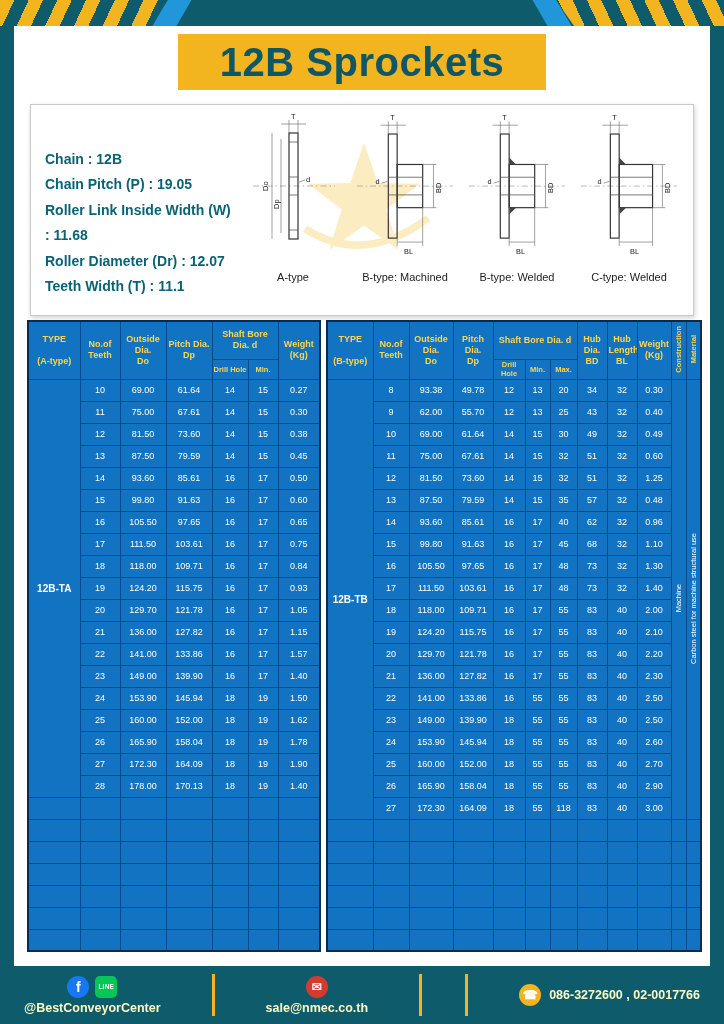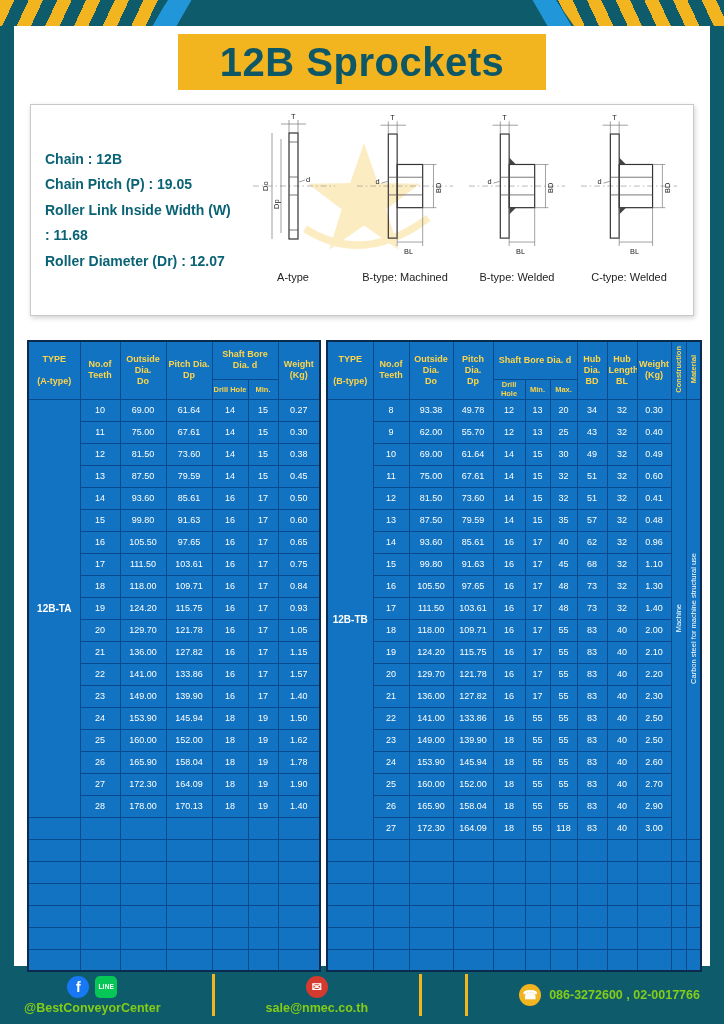--- a/index.html
+++ b/index.html
@@ -26,21 +26,21 @@
   .drawing { width:112px; text-align:center; }
   .drawing svg { display:block; margin:0 auto; }
   .caption { font-size:11px; color:#222; margin-top:2px; }
   .ol { stroke:#333; stroke-width:1.2; fill:none; }
   .thin { stroke:#555; stroke-width:.8; fill:none; }
   .cl { stroke:#999; stroke-width:.7; stroke-dasharray:6 3 1.5 3; }
   .dim { stroke:#777; stroke-width:.7; }
   .weld { fill:#444; stroke:none; }
   .drawing text { font-size:7.5px; fill:#222; }
 
-  .tables { margin:24px 13px 0; display:flex; gap:5px; }
+  .tables { margin:4px 13px 0; display:flex; gap:5px; }
   table { border-collapse:collapse; table-layout:fixed; border:2px solid #0a2b4e; }
   th, td { border:1px solid #084a8c; background:#1173c1; color:#fff; text-align:center; vertical-align:middle; padding:0 1px; overflow:hidden; }
   td { height:22px; font-size:9px; }
   thead th { color:#ffd54a; font-weight:bold; font-size:9px; line-height:1.2; }
   thead tr:first-child th { height:38px; }
   thead tr:last-child th { height:20px; font-size:7.5px; }
   .pre { white-space:pre-line; }
   .type-head { display:flex; flex-direction:column; align-items:center; gap:11px; }
   td.type-cell { font-weight:bold; font-size:10px; }
   .vtext { writing-mode:vertical-rl; transform:rotate(180deg); display:inline-block; line-height:1; }
@@ -50,21 +50,21 @@
   .footer { position:absolute; left:0; right:0; bottom:0; height:58px; display:flex; align-items:center; justify-content:space-between; padding:0 16px; z-index:2; }
   .fgroup { display:flex; flex-direction:column; align-items:center; gap:3px; padding:0 8px; }
   .fgroup.inline { flex-direction:row; gap:8px; }
   .ficons { display:flex; gap:6px; }
   .icon-circle { width:22px; height:22px; border-radius:50%; display:flex; align-items:center; justify-content:center; color:#fff; font-weight:bold; }
   .fb { background:#1877f2; font-size:14px; }
   .line { background:#06c755; border-radius:5px; font-size:6.5px; letter-spacing:.2px; }
   .mail { background:#d63a2f; font-size:12px; }
   .globe { background:#2da9e1; }
   .phone { background:#f2b41f; font-size:12px; }
-  .flabel { color:#84cc16; font-weight:bold; font-size:12.5px; white-space:nowrap; }
+  .flabel { color:#fef9c3; font-weight:bold; font-size:12.5px; white-space:nowrap; }
   .fsep { width:3px; height:42px; background:#f2b41f; }
 </style>
 </head>
 <body>
 
 <div id="root">
   <div class="stripe stripe-left"></div>
   <div class="blue-accent left"></div>
   <div class="stripe stripe-right"></div>
   <div class="blue-accent right"></div>
@@ -79,20 +79,21 @@
       <svg class="watermark" width="190" height="150" viewBox="0 0 150 140">
         <polygon fill="#f5c33a" points="75,15 87.9,52.2 127.3,53 95.9,76.8 107.3,114.5 75,92 42.7,114.5 54.1,76.8 22.7,53 62.1,52.2"></polygon>
         <path d="M20 95 Q75 130 135 85" stroke="#f5c33a" stroke-width="7" fill="none"></path>
       </svg>
 
       <div class="specs">
         <div>Chain : 12B</div>
         <div>Chain Pitch (P) : 19.05</div>
         <div>Roller Link Inside Width (W) : 11.68</div>
         <div>Roller Diameter (Dr) : 12.07</div>
+        <div>Teeth Width (T) : 11.1</div>
       </div>
 
       <div class="drawings">
 
         <div class="drawing">
           <svg width="100" height="158" viewBox="0 0 100 158">
             <line class="cl" x1="10" y1="75" x2="92" y2="75"></line>
             <rect class="ol" x="46" y="22" width="9" height="106"></rect>
             <line class="thin" x1="46" y1="31" x2="55" y2="31"></line>
             <line class="thin" x1="46" y1="119" x2="55" y2="119"></line>
@@ -547,21 +548,21 @@
             </tr>
             <tr>
               <td>12</td>
               <td>81.50</td>
               <td>73.60</td>
               <td>14</td>
               <td>15</td>
               <td>32</td>
               <td>51</td>
               <td>32</td>
-              <td>0.41</td>
+              <td>1.25</td>
             </tr>
             <tr>
               <td>13</td>
               <td>87.50</td>
               <td>79.59</td>
               <td>14</td>
               <td>15</td>
               <td>35</td>
               <td>57</td>
               <td>32</td>

